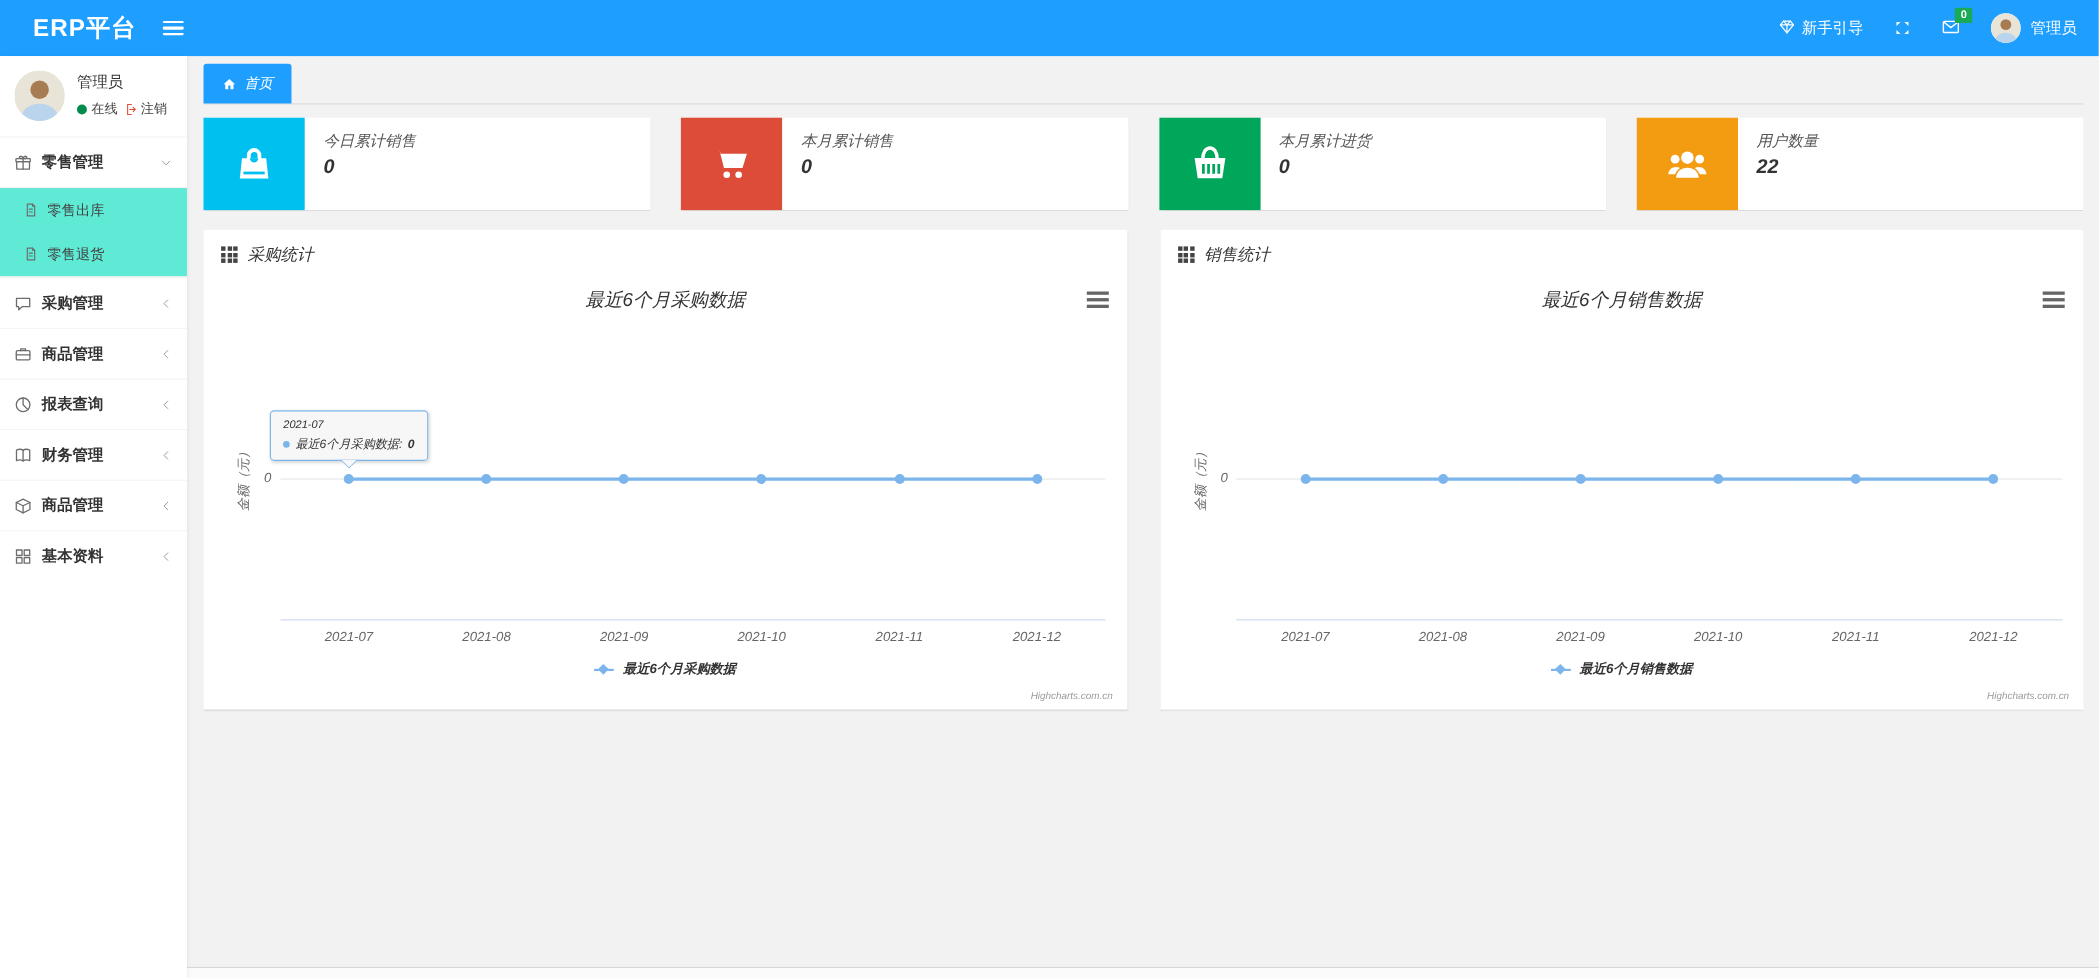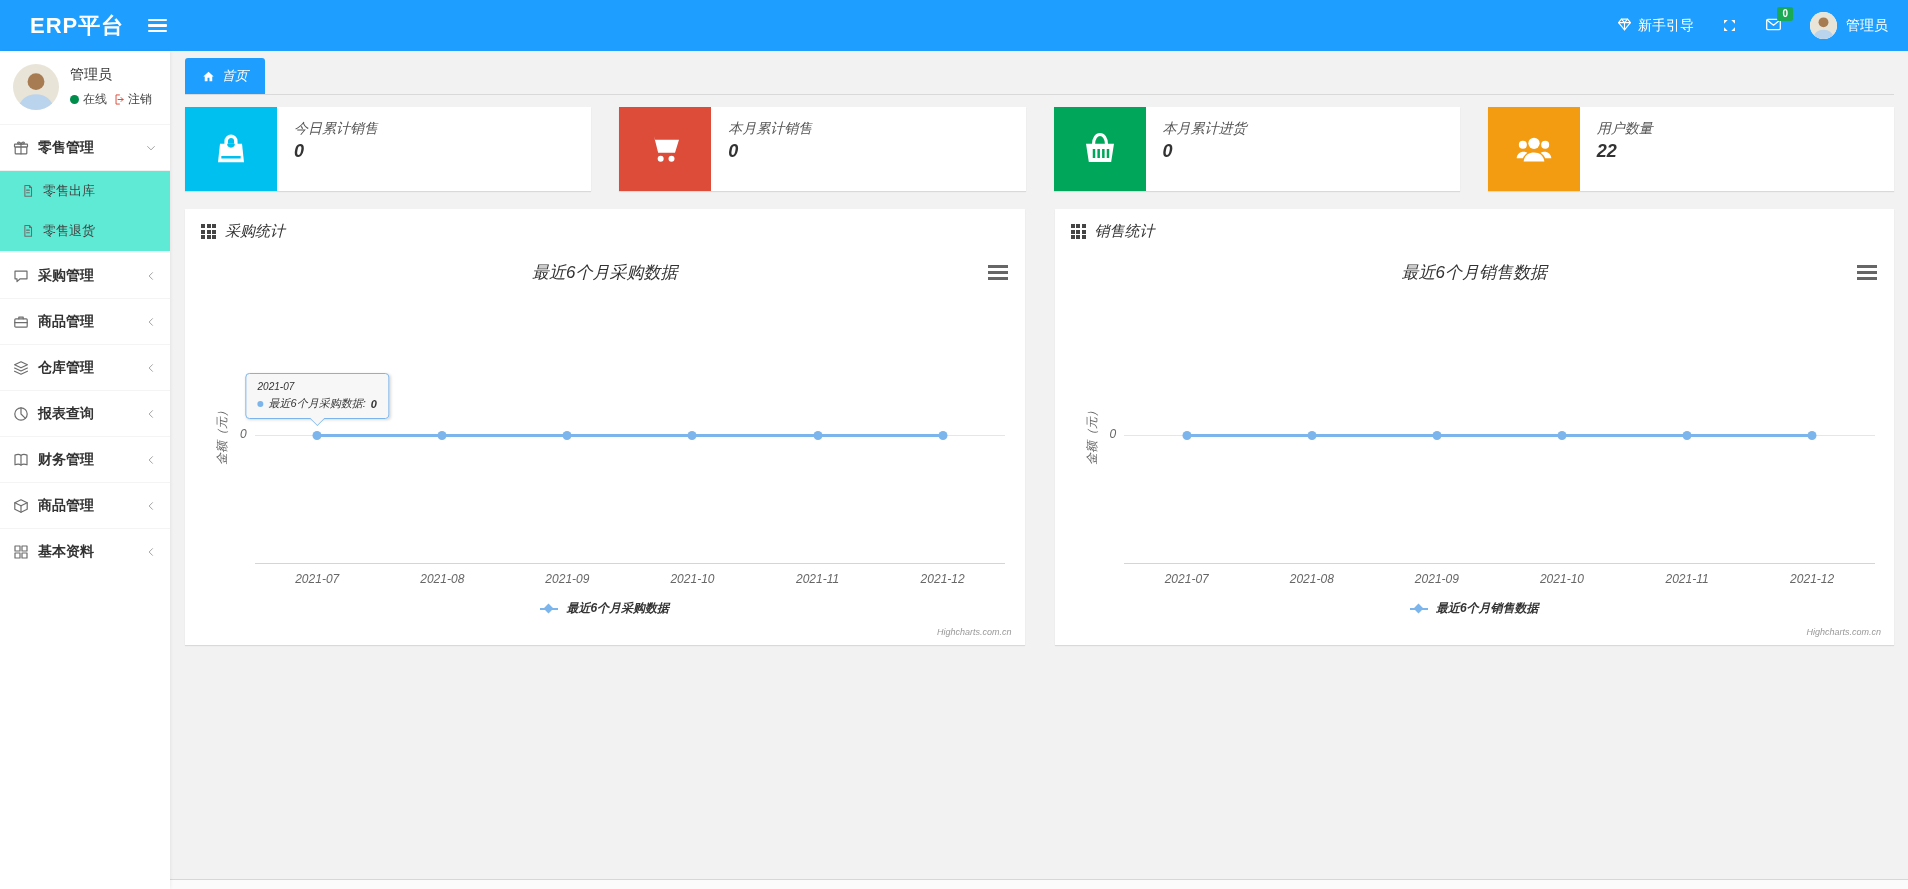--- a/index.html
+++ b/index.html
@@ -205,34 +205,20 @@
           </span>
         </div>
         <div class="menu-item">
           <span class="mi-ic">
             <svg width="16" height="16" viewBox="0 0 16 16" fill="none" stroke="currentColor" stroke-width="1.2" stroke-linecap="round" stroke-linejoin="round">
               <rect x="1.8" y="4.8" width="12.4" height="8.4" rx="1"></rect>
               <path d="M5.8 4.8V3.2h4.4v1.6M1.8 8.6h12.4"></path>
             </svg>
           </span>
           <span>商品管理</span>
-          <span class="mi-chevron">
-            <svg width="12" height="12" viewBox="0 0 16 16" fill="none" stroke="#999" stroke-width="1.2" stroke-linecap="round" stroke-linejoin="round">
-              <path d="M10 3.5L5.5 8l4.5 4.5"></path>
-            </svg>
-          </span>
-        </div>
-        <div class="menu-item">
-          <span class="mi-ic">
-            <svg width="16" height="16" viewBox="0 0 16 16" fill="none" stroke="currentColor" stroke-width="1.2" stroke-linecap="round" stroke-linejoin="round">
-              <path d="M8 1.8l6.4 3L8 7.8l-6.4-3z"></path>
-              <path d="M1.6 8l6.4 3 6.4-3M1.6 11.2l6.4 3 6.4-3"></path>
-            </svg>
-          </span>
-          <span>仓库管理</span>
           <span class="mi-chevron">
             <svg width="12" height="12" viewBox="0 0 16 16" fill="none" stroke="#999" stroke-width="1.2" stroke-linecap="round" stroke-linejoin="round">
               <path d="M10 3.5L5.5 8l4.5 4.5"></path>
             </svg>
           </span>
         </div>
         <div class="menu-item">
           <span class="mi-ic">
             <svg width="16" height="16" viewBox="0 0 16 16" fill="none" stroke="currentColor" stroke-width="1.2" stroke-linecap="round" stroke-linejoin="round">
               <circle cx="8" cy="8" r="6.2"></circle>

